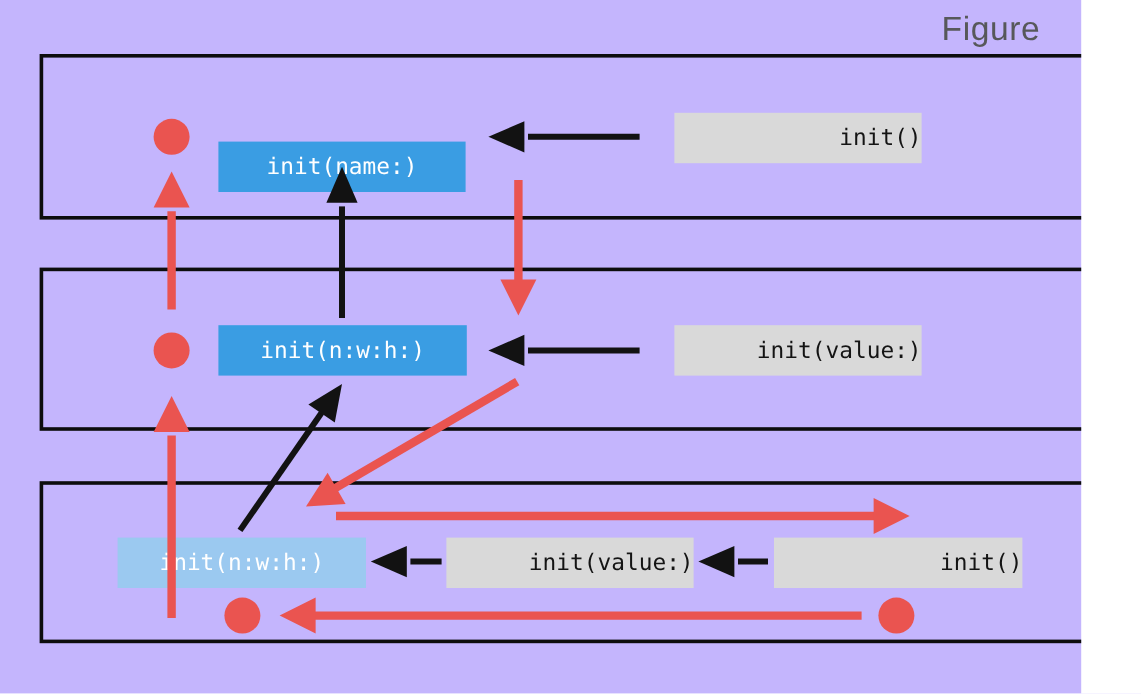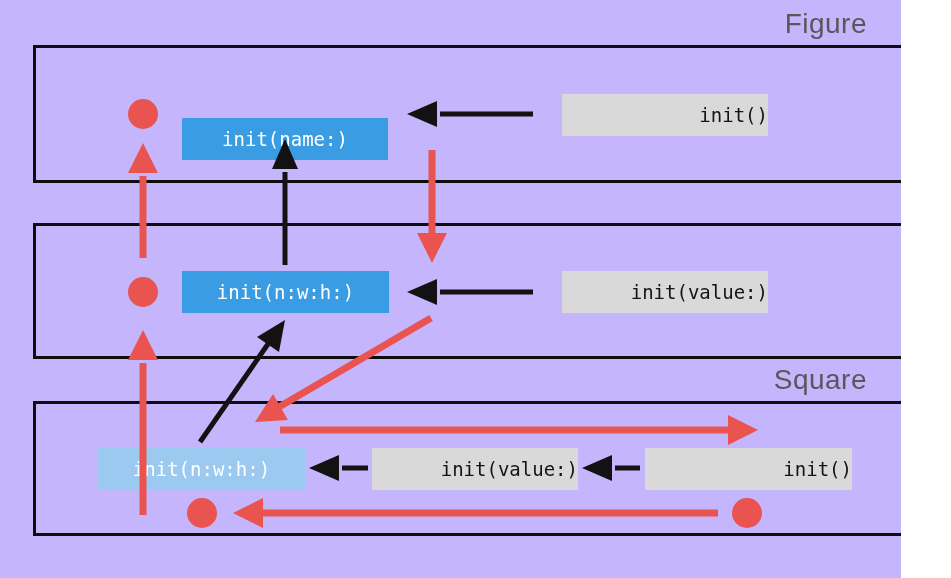--- a/index.html
+++ b/index.html
@@ -77,21 +77,20 @@
 </head>
 <body>
 
 <div id="canvas">
 
   <div class="class-box" id="figure-box"></div>
   <div class="class-box" id="rectangle-box"></div>
   <div class="class-box" id="square-box"></div>
 
   <div class="class-label" id="figure-label">Figure</div>
-  <div class="class-label" id="square-label">Square</div>
 
   <div class="init-box designated" id="fig-init-0">init(name:)</div>
   <div class="init-box convenience" id="fig-init-1">init()</div>
 
   <div class="init-box designated" id="rect-init-0">init(n:w:h:)</div>
   <div class="init-box convenience" id="rect-init-1">init(value:)</div>
 
   <div class="init-box designated-inherited" id="sq-init-0">init(n:w:h:)</div>
   <div class="init-box convenience" id="sq-init-1">init(value:)</div>
   <div class="init-box convenience" id="sq-init-2">init()</div>

